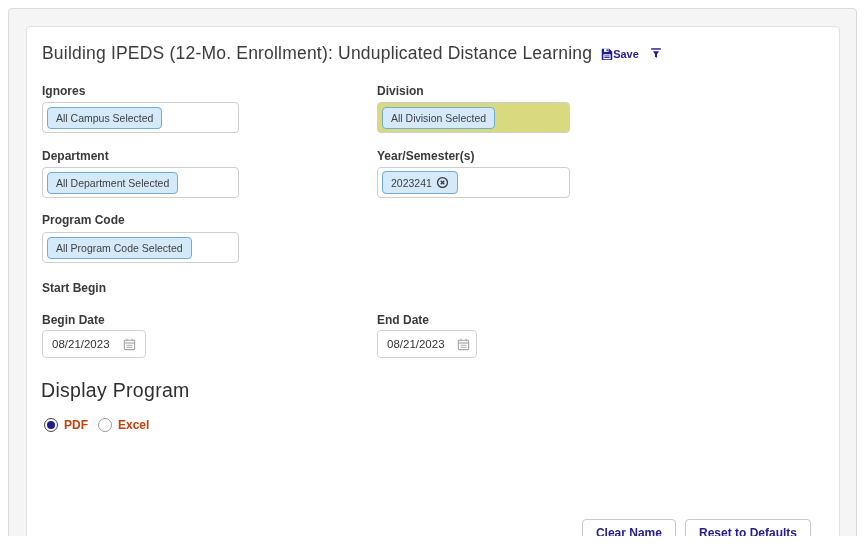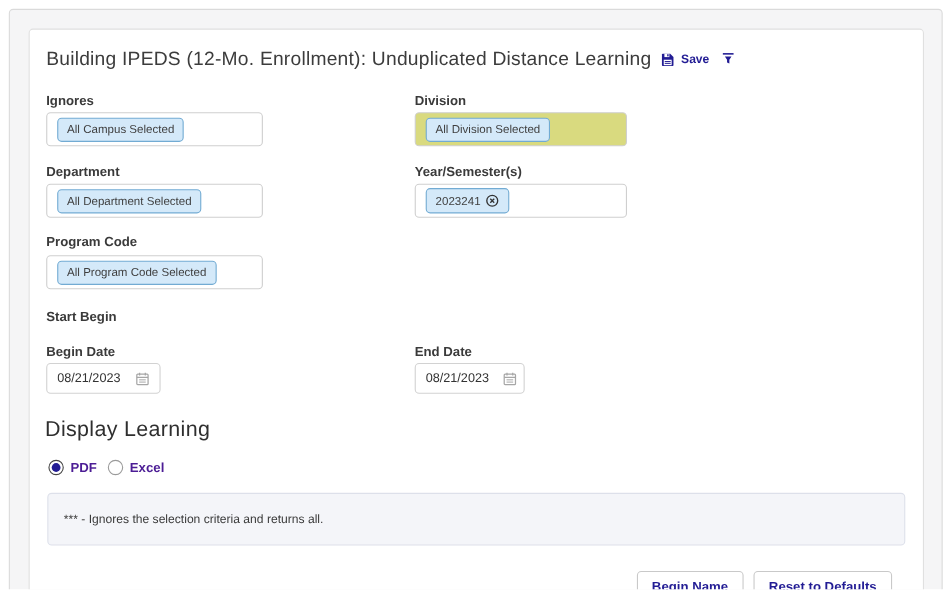--- a/index.html
+++ b/index.html
@@ -11,28 +11,28 @@
     background:var(--panel_bg,#f5f5f6); border:1px solid var(--panel_border,#dadada);
     border-radius:4px;
   }
   .inner-card {
     position:absolute; left:26px; top:26px; width:814px; height:523px;
     background:#fff; border:1px solid #e0e0e0; border-radius:4px;
   }
 
   .title-row { position:absolute; left:42px; top:43px; display:flex; align-items:center; gap:9px; white-space:nowrap; }
   .page-title { font-size:17.5px; color:#3c3c3c; letter-spacing:.2px; }
-  .save-group { display:flex; align-items:center; gap:6px; color:var(--navy,#221c94); cursor:pointer; }
+  .save-group { display:flex; align-items:center; gap:0; color:var(--navy,#221c94); cursor:pointer; }
   .save-label { font-size:11px; font-weight:700; }
   .filter-btn { color:var(--navy,#221c94); display:flex; align-items:center; cursor:pointer; margin-left:2px; }
 
   .field-label { position:absolute; font-size:12px; font-weight:700; color:#3a3a3a; }
   .field-box {
     position:absolute; height:31px; background:#fff; border:1px solid #cfcfcf;
-    border-radius:4px; display:flex; align-items:center; padding:0 9px; cursor:pointer;
+    border-radius:4px; display:flex; align-items:center; padding:0 4px; cursor:pointer;
   }
   .field-box.highlight { background:var(--division_bg,#d9da7f); }
   .chip {
     display:inline-flex; align-items:center; gap:4px;
     background:var(--chip_bg,#d4e9f9); border:1px solid var(--chip_border,#72abd3);
     border-radius:4px; padding:4px 8px; font-size:10.5px; color:#3f3f3f; cursor:pointer;
     white-space:nowrap;
   }
   .chip .x-icon { display:flex; align-items:center; }
 
@@ -46,21 +46,21 @@
   }
   .cal-icon { display:flex; align-items:center; margin-left:auto; }
 
   .section-heading { position:absolute; left:41px; top:379px; font-size:19.5px; color:#2f2f2f; letter-spacing:.3px; }
 
   .radio-row { position:absolute; left:44px; top:418px; display:flex; align-items:center; gap:10px; }
   .radio-opt { display:flex; align-items:center; gap:6px; cursor:pointer; }
   .radio { width:14px; height:14px; border-radius:50%; border:1px solid #9a9a9a; background:#fff; position:relative; }
   .radio.checked { border:1.5px solid #454545; }
   .radio.checked::after { content:""; position:absolute; inset:2px; border-radius:50%; background:var(--navy,#221c94); }
-  .radio-label { font-size:12px; font-weight:700; color:#4c1d95; }
+  .radio-label { font-size:12px; font-weight:700; color:#c2410c; }
 
   .note-box {
     position:absolute; left:43px; top:448px; width:780px; height:48px;
     background:var(--note_bg,#f4f5f9); border:1px solid var(--note_border,#dde0ea);
     border-radius:4px; display:flex; align-items:center; padding:0 14px;
   }
   .note-text { font-size:11px; color:#3a3a3a; }
 
   .btn-row { position:absolute; top:519px; left:26px; width:785px; display:flex; justify-content:flex-end; gap:9px; }
   .btn {
@@ -158,34 +158,31 @@
         <rect x="1.7" y="2.7" width="12.6" height="11.6" rx="1"></rect>
         <line x1="1.7" y1="6.2" x2="14.3" y2="6.2"></line>
         <line x1="4.8" y1="1" x2="4.8" y2="4"></line>
         <line x1="11.2" y1="1" x2="11.2" y2="4"></line>
         <line x1="4.3" y1="9" x2="11.7" y2="9" stroke-width="1.1"></line>
         <line x1="4.3" y1="11.5" x2="11.7" y2="11.5" stroke-width="1.1"></line>
       </svg>
     </span>
   </div>
 
-  <div class="section-heading">Display Learning</div>
+  <div class="section-heading">Display Program</div>
 
   <div class="radio-row">
     <span class="radio-opt">
       <span class="radio checked"></span>
       <span class="radio-label">PDF</span>
     </span>
     <span class="radio-opt">
       <span class="radio"></span>
       <span class="radio-label">Excel</span>
     </span>
   </div>
 
-  <div class="note-box">
-    <span class="note-text">*** - Ignores the selection criteria and returns all.</span>
-  </div>
 
   <div class="btn-row">
-    <button class="btn">Begin Name</button>
+    <button class="btn">Clear Name</button>
     <button class="btn">Reset to Defaults</button>
   </div>
 </div>
 
 </body></html>

